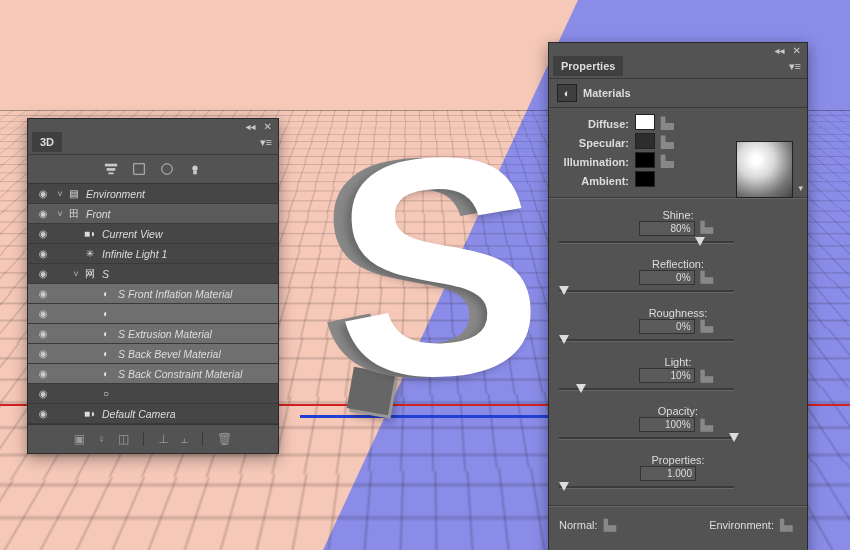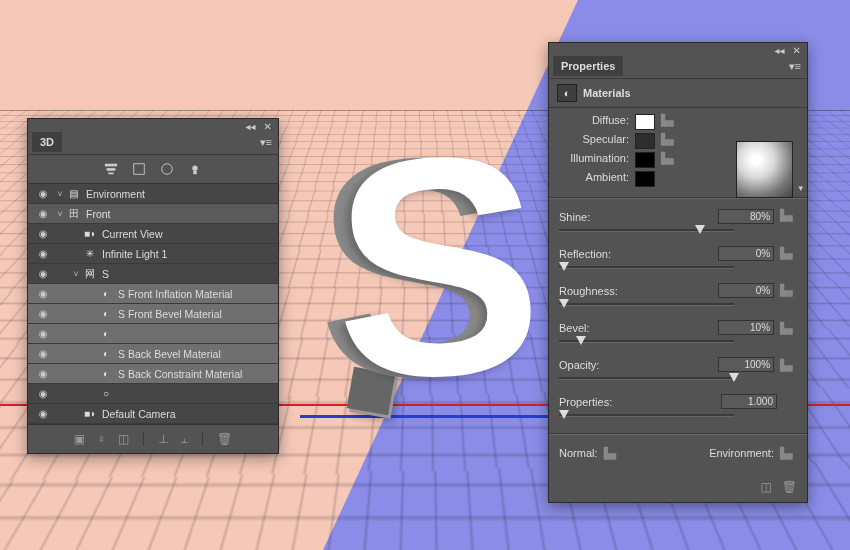--- a/index.html
+++ b/index.html
@@ -151,21 +151,21 @@
 }
 .row-icon {
   width: 16px;
   height: 13px;
   margin-right: 4px;
   display: inline-flex;
   align-items: center;
   justify-content: center;
   font-size: 10px;
 }
-.row-label { flex: 1; color: #ddd; }
+.row-label { flex: 1; color: #ddd; font-style: italic; }
 .footer-icons {
   display: flex;
   justify-content: center;
   gap: 12px;
   padding: 7px 0;
   background: #535353;
   border-top: 1px solid #333;
 }
 .footer-icons span { color: #999; cursor: pointer; font-size: 12px; }
 .props-sub {
@@ -183,23 +183,24 @@
   height: 16px;
   background: #3f3f3f;
   border: 1px solid #222;
   display: flex;
   align-items: center;
   justify-content: center;
 }
 .props-body { padding: 6px 10px 12px 10px; }
 .swatch-row {
   display: flex;
-  align-items: flex-start;
+  align-items: flex-end;
   margin-bottom: 3px;
   font-size: 11px;
+  font-weight: bold;
 }
 .swatch-row label { width: 70px; text-align: right; margin-right: 6px; }
 .swatch {
   width: 18px;
   height: 14px;
   border: 1px solid #222;
   margin-right: 6px;
 }
 .folder-icon { color: #888; cursor: pointer; font-size: 11px; }
 .sphere-preview {
@@ -211,20 +212,21 @@
   border: 1px solid #222;
   background: radial-gradient(circle at 35% 32%, #fff 8%, #d8d8d8 35%, #777 70%, #444 100%);
 }
 .sphere-menu { position: absolute; top: 140px; right: 4px; color: #ccc; font-size: 9px; cursor: pointer; }
 .slider-row { margin-top: 8px; }
 .slider-row .sr-top {
   display: flex;
   justify-content: space-between;
   align-items: center;
   font-size: 11px;
+  flex-direction: column;
 }
 .slider-val {
   width: 48px;
   background: #5a5a5a;
   border: 1px solid #333;
   padding: 1px 3px;
   text-align: right;
   font-size: 10px;
 }
 .slider-track {
@@ -355,27 +357,27 @@
         <span style="width:32px"></span>
         <span class="caret"></span>
         <span class="row-icon">◐</span>
         <span class="row-label">S Front Inflation Material</span>
       </div>
       <div class="tree-row sel">
         <span class="eye">◉</span>
         <span style="width:32px"></span>
         <span class="caret"></span>
         <span class="row-icon">◐</span>
-        <span class="row-label">S Front Bevel Material</span>
       </div>
       <div class="tree-row sel">
         <span class="eye">◉</span>
         <span style="width:32px"></span>
         <span class="caret"></span>
         <span class="row-icon">◐</span>
+        <span class="row-label">S Extrusion Material</span>
       </div>
       <div class="tree-row sel">
         <span class="eye">◉</span>
         <span style="width:32px"></span>
         <span class="caret"></span>
         <span class="row-icon">◐</span>
         <span class="row-label">S Back Bevel Material</span>
       </div>
       <div class="tree-row sel">
         <span class="eye">◉</span>
@@ -480,21 +482,21 @@
               <span class="slider-val">0%</span>
               <span class="folder-icon">▙▖</span>
             </span>
           </div>
           <div class="slider-track">
             <span class="slider-thumb" style="left:0px"></span>
           </div>
         </div>
         <div class="slider-row">
           <div class="sr-top">
-            <span>Bevel:</span>
+            <span>Light:</span>
             <span style="display:flex;gap:6px;align-items:flex-end">
               <span class="slider-val">10%</span>
               <span class="folder-icon">▙▖</span>
             </span>
           </div>
           <div class="slider-track">
             <span class="slider-thumb" style="left:17px"></span>
           </div>
         </div>
         <div class="slider-row">

